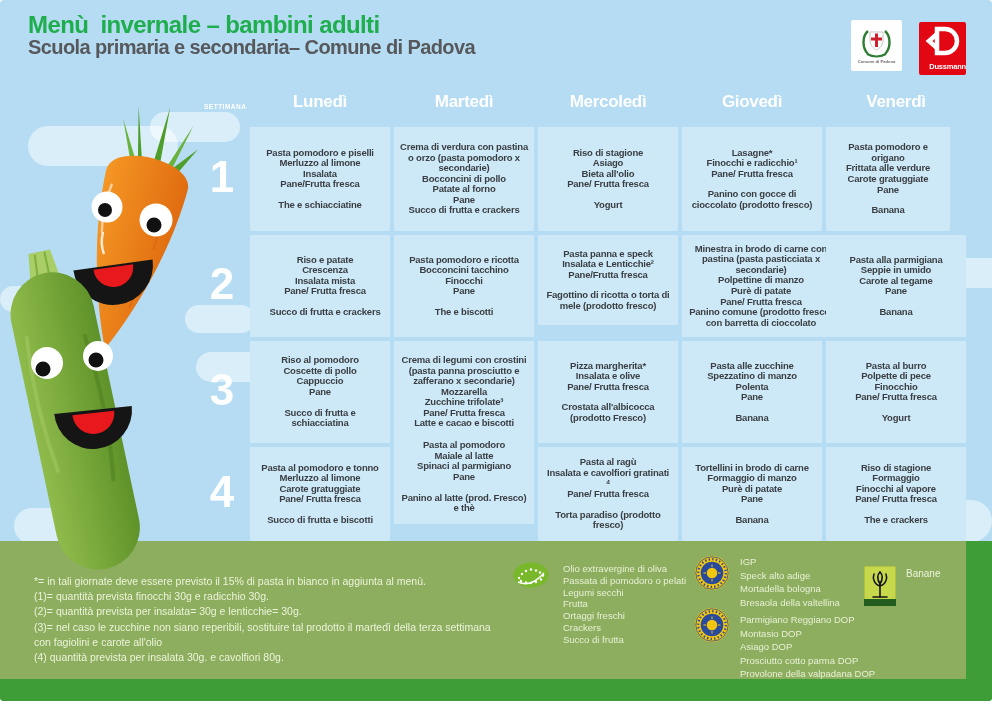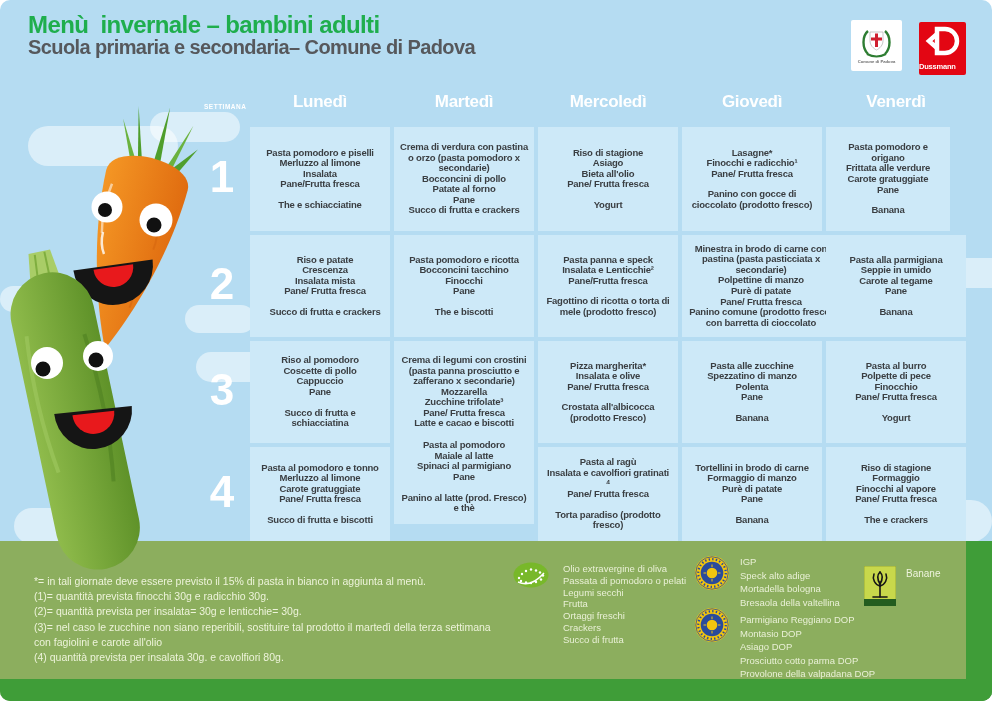--- a/index.html
+++ b/index.html
@@ -1,24 +1,24 @@
 <!DOCTYPE html>
 <html style="--sky: #b5dcf2; --cell-blue: #cde9f8; --title-green: #1fae4d; --subtitle-gray: #56585c; --cell-text: #3a3e42; --footer-green: #8cae5e; --footer-accent-green: #3f9d38; --dussmann-red: #e30613;"><head>
 <meta charset="utf-8">
 <style>
   *{margin:0;padding:0;box-sizing:border-box}
   html,body{background:#fff}
   body{font-family:"Liberation Sans",sans-serif;-webkit-font-smoothing:antialiased}
-  .page{position:relative;width:992px;height:701px;background:var(--sky,#b5dcf2);overflow:hidden;border-radius:10px}
+  .page{position:relative;width:992px;height:701px;background:var(--sky,#b5dcf2);overflow:hidden;border-radius:4px}
   .cloud{position:absolute;background:rgba(255,255,255,.5);border-radius:60px}
   .title{position:absolute;left:28px;top:11px;font-size:24px;font-weight:bold;color:var(--title-green,#1fae4d);letter-spacing:-.6px;white-space:pre}
   .subtitle{position:absolute;left:28px;top:36px;font-size:20px;font-weight:bold;color:var(--subtitle-gray,#56585c);letter-spacing:-.6px}
   .logo-comune{position:absolute;left:851px;top:20px;width:51px;height:51px;background:#fff;border-radius:2px}
   .logo-dussmann{position:absolute;left:919px;top:22px;width:47px;height:53px;background:var(--dussmann-red,#e30613);border-radius:2px}
-  .dussmann-text{position:absolute;left:0;bottom:4px;width:100%;text-align:left;font-size:7.5px;font-weight:bold;color:#fff;letter-spacing:-.2px}
+  .dussmann-text{position:absolute;left:0;bottom:4px;width:100%;text-align:right;font-size:7.5px;font-weight:bold;color:#fff;letter-spacing:-.2px}
   .settimana{position:absolute;left:204px;top:103px;font-size:6.5px;font-weight:bold;color:#fff;letter-spacing:.5px}
   #grid{position:absolute;inset:0}
   .day-header{position:absolute;top:92px;width:140px;text-align:center;font-size:17px;font-weight:bold;color:#fff;letter-spacing:-.3px}
   .week-num{position:absolute;left:198px;width:48px;text-align:center;font-size:44px;font-weight:bold;color:#fff;line-height:1}
   .cell{position:absolute;background:var(--cell-blue,#cde9f8);display:flex;flex-direction:column;justify-content:center;align-items:center;padding:3px 6px;overflow:hidden}
   .menu-line{font-size:9.5px;font-weight:bold;color:var(--cell-text,#3a3e42);text-align:center;line-height:10.6px;letter-spacing:-.2px}
   .menu-gap{height:10px;flex:none;width:100%}
   .footer{position:absolute;left:0;top:541px;width:992px;height:160px;background:var(--footer-green,#8cae5e)}
   .footer-right-strip{position:absolute;right:0;top:0;width:26px;height:100%;background:var(--footer-accent-green,#3f9d38)}
   .footer-bottom-strip{position:absolute;left:0;bottom:0;width:100%;height:22px;background:var(--footer-accent-green,#3f9d38)}
@@ -123,21 +123,21 @@
         <div class="menu-line">Succo di frutta e crackers</div>
       </div>
       <div class="cell" style="left: 394px; top: 235px; width: 140px; height: 102px;">
         <div class="menu-line">Pasta pomodoro e ricotta</div>
         <div class="menu-line">Bocconcini tacchino</div>
         <div class="menu-line">Finocchi</div>
         <div class="menu-line">Pane</div>
         <div class="menu-gap"></div>
         <div class="menu-line">The e biscotti</div>
       </div>
-      <div class="cell" style="left: 538px; top: 235px; width: 140px; height: 102px;">
+      <div class="cell" style="left: 538px; top: 235px; width: 140px; height: 90px;">
         <div class="menu-line">Pasta panna e speck</div>
         <div class="menu-line">Insalata e Lenticchie²</div>
         <div class="menu-line">Pane/Frutta fresca</div>
         <div class="menu-gap"></div>
         <div class="menu-line">Fagottino di ricotta o torta di mele (prodotto fresco)</div>
       </div>
       <div class="cell" style="left: 682px; top: 235px; width: 158px; height: 102px;">
         <div class="menu-line">Minestra in brodo di carne con pastina (pasta pasticciata x secondarie)</div>
         <div class="menu-line">Polpettine di manzo</div>
         <div class="menu-line">Purè di patate</div>

